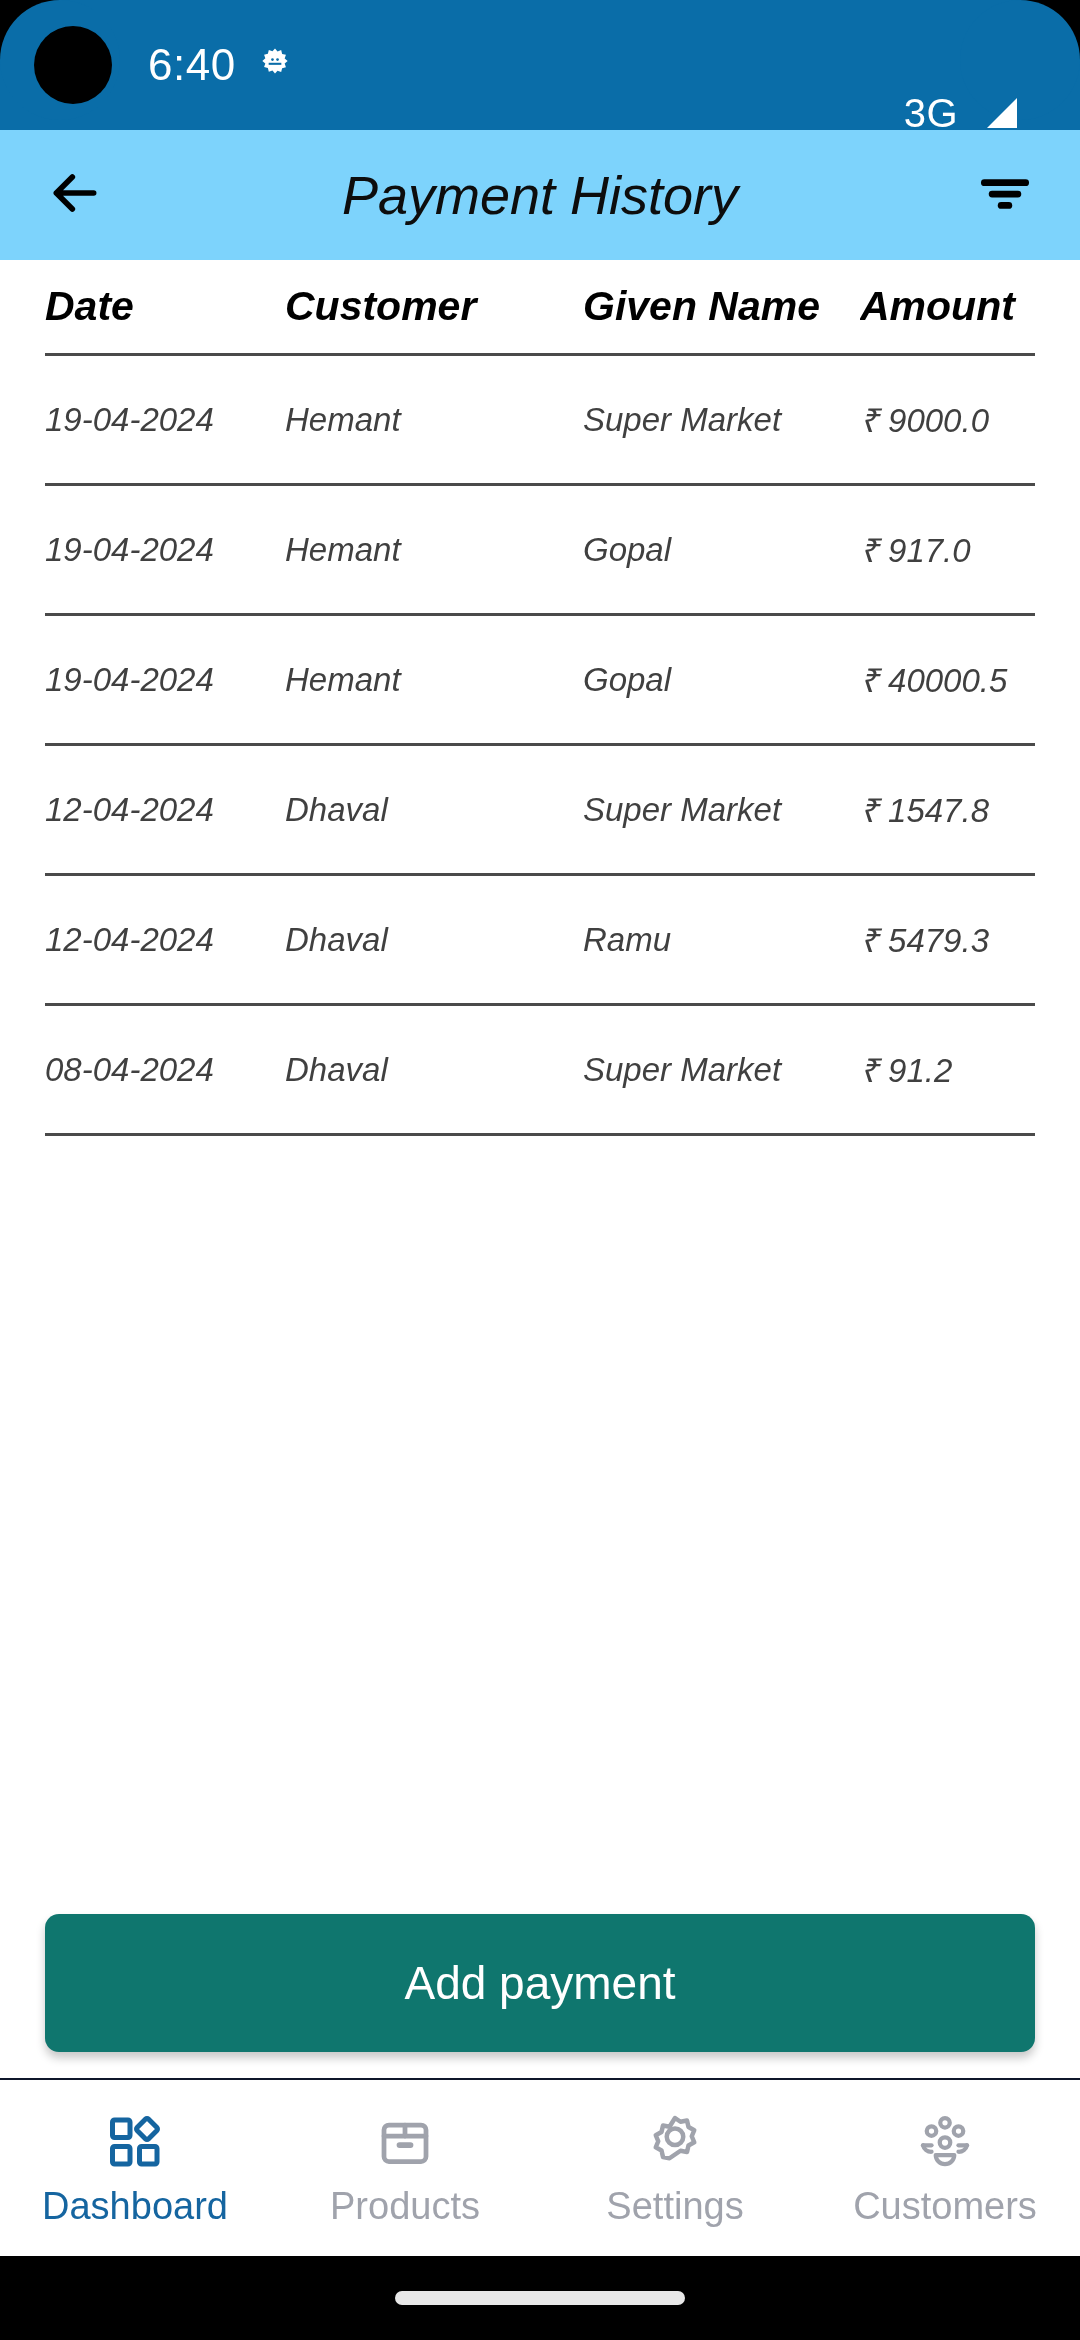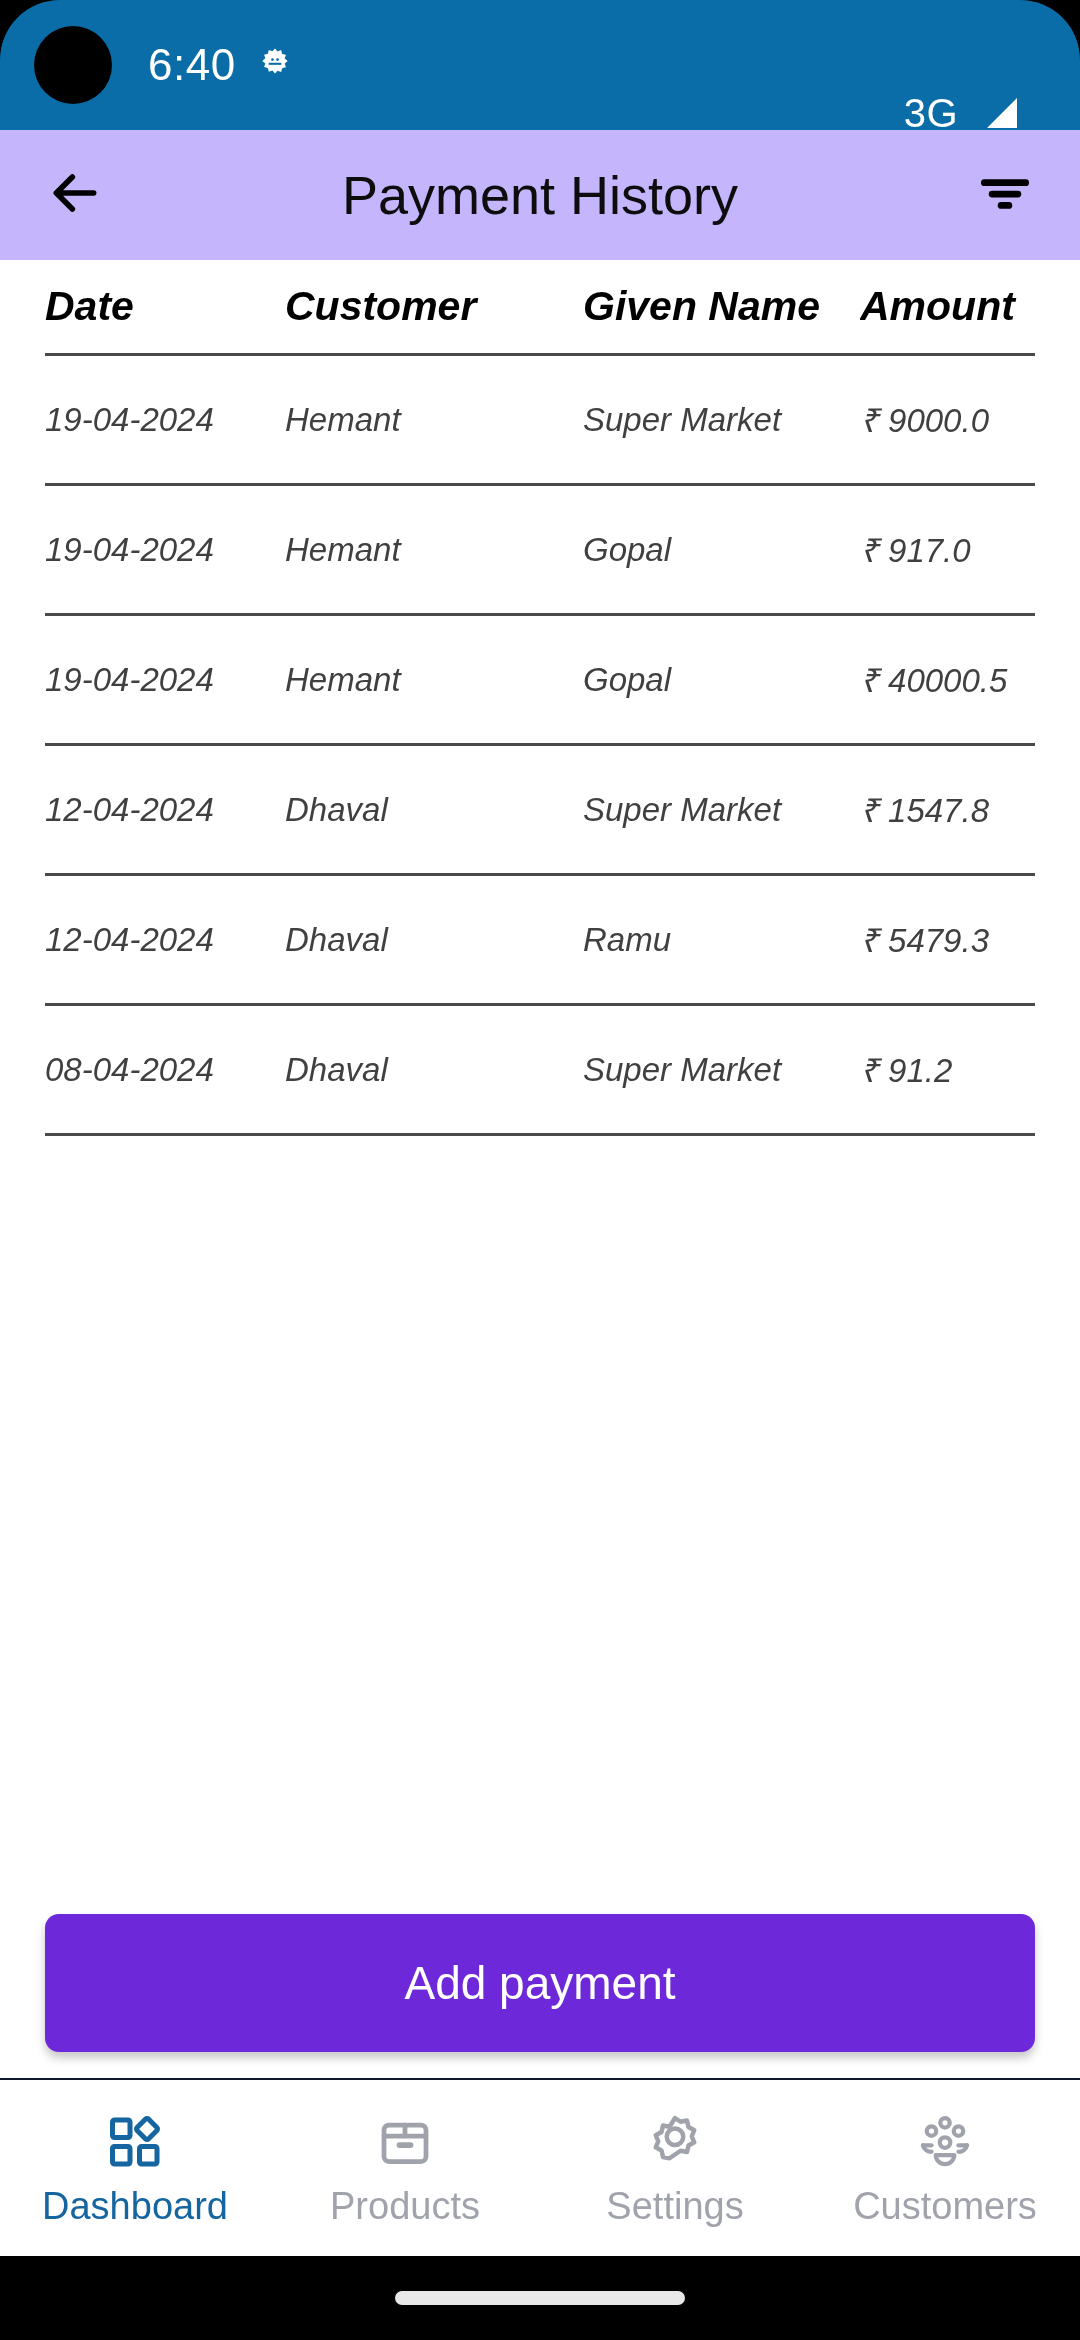--- a/index.html
+++ b/index.html
@@ -54,23 +54,24 @@
   .sb-right {
     position:absolute; right:58px; top:8px; height:130px;
     display:flex; align-items:center; gap:24px; z-index:6;margin-top:40px;
   }
   .sb-net { color:#fff; font-size:40px; font-weight:400; letter-spacing:0.5px; }
   .sb-signal { width:40px; height:40px; }
 
   
   .appbar {
     flex:0 0 130px; height:130px;
-    background:#c4b5fd;
+    background:#7dd3fc;
     display:flex; align-items:center;
     position:relative;
+    font-style:italic;
   }
   .appbar-back {
     position:absolute; left:30px; top:50%; transform:translateY(-50%);
     width:90px; height:90px; display:flex; align-items:center; justify-content:center;
   }
   .appbar-title {
     width:100%; text-align:center;
     font-size:54px; color:#0d0d0d; font-weight:400;
     letter-spacing:0px;
   }
@@ -98,21 +99,21 @@
   .c-given  { flex:0 0 277px; }
   .c-amt    { flex:1 1 auto; }
 
   
   .cta-wrap {
     position:absolute; left:0; right:0; bottom:26px;
     padding:0 45px;
   }
   .cta-btn {
     width:100%; height:138px;
-    background:#6d28d9; color:#ffffff;
+    background:#0f766e; color:#ffffff;
     border:none; border-radius:14px;
     font-family:"Liberation Sans", sans-serif;
     font-size:46px; font-weight:400;
     display:flex; align-items:center; justify-content:center;
     box-shadow:0 6px 10px rgba(0,0,0,0.22);
     cursor:pointer;
   }
 
   
   .bottomnav {

